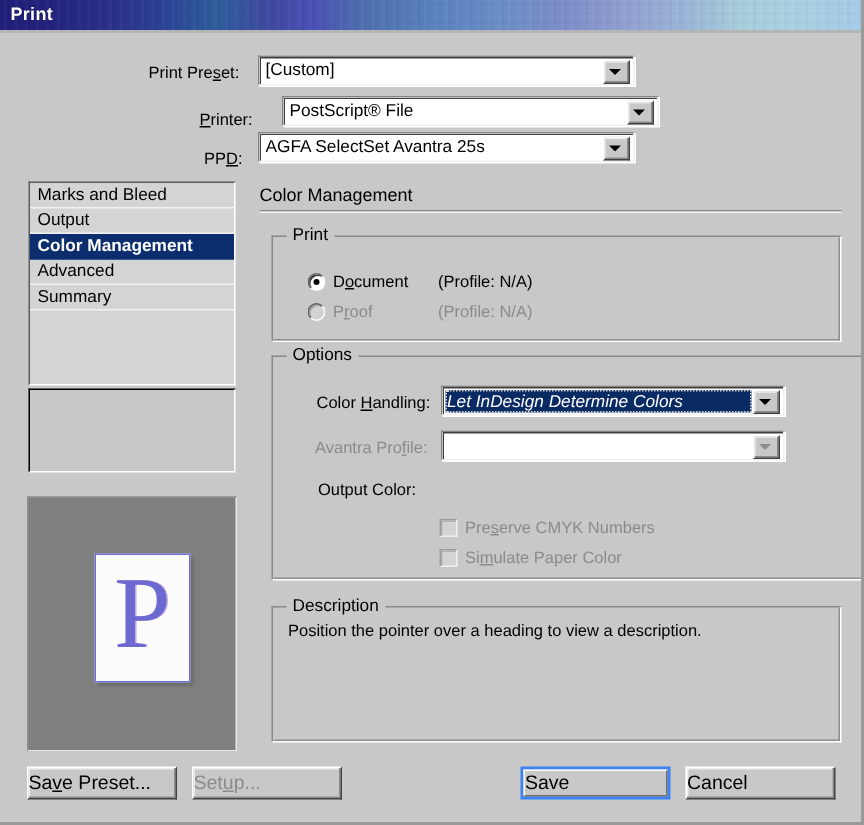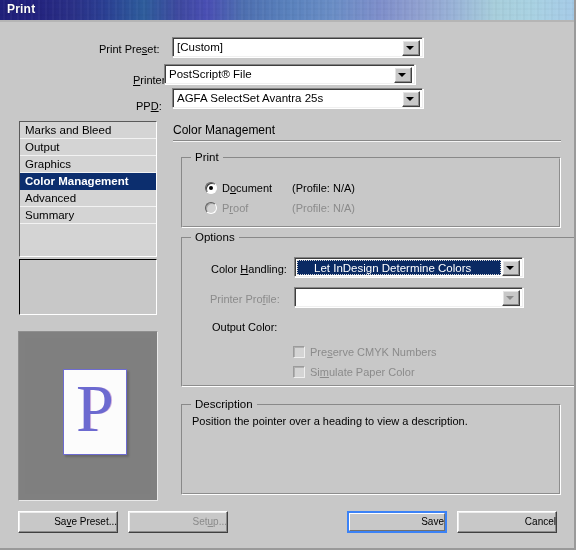--- a/index.html
+++ b/index.html
@@ -114,25 +114,26 @@
     border-left: 4px solid transparent;
     border-right: 4px solid transparent;
     border-top: 4px solid #000000;
   }
   .combo.disabled { background: #ffffff; }
   .combo.disabled .arrowbtn::after { border-top-color: #8b8b8b; }
   .combo.focused .val {
     left: 2px; top: 2px; right: 21px;
     background: #0a2a63;
     color: #ffffff;
-    padding: 0 16px;
+    padding: 0 0;
     border: 1px dotted #d8d8d8;
     height: 15px;
     line-height: 14px;
     box-sizing: border-box;
+    font-style: italic;
   }
 
   
   #sidebar {
     position: absolute;
     left: 19px; top: 121px;
     width: 138px; height: 136px;
     background: #d4d4d4;
     border: 1px solid;
     border-color: #5a5a5a #ffffff #ffffff #5a5a5a;
@@ -274,23 +275,23 @@
 
   
   .btn {
     position: absolute;
     height: 22px;
     background: #c8c8c8;
     border: 1px solid;
     border-color: #ffffff #404040 #404040 #ffffff;
     box-shadow: inset -1px -1px 0 #8d8d8d, inset 1px 1px 0 #eeeeee;
     box-sizing: border-box;
-    font-size: 10px;
+    font-size: 13px;
     color: #000;
-    text-align: right;
+    text-align: left;
     line-height: 20px;
     white-space: nowrap;
   }
   .btn.disabled { color: #8b8b8b; }
   .btn.default {
     border: 2px solid #3b82f6;
     box-shadow: none;
     line-height: 18px;
   }
   .btn.default .inner {
@@ -313,35 +314,34 @@
   </div>
   <div id="titlebar-underline"></div>
 
   <div class="lbl" style="left:99px; top:42px;"><span>Print Pre</span><span class="u">s</span><span>et:</span></div>
   <div class="combo" style="left:172px; top:37px; width:251px;">
     <div class="val">[Custom]</div>
     <div class="arrowbtn"></div>
   </div>
 
   <div class="lbl" style="left:133px; top:73px;"><span></span><span class="u">P</span><span>rinter:</span></div>
-  <div class="combo" style="left:164px; top:64px; width:251px;">
+  <div class="combo" style="left:188px; top:64px; width:251px;">
     <div class="val">PostScript® File</div>
     <div class="arrowbtn"></div>
   </div>
 
   <div class="lbl" style="left:136px; top:99px;"><span>PP</span><span class="u">D</span><span>:</span></div>
   <div class="combo" style="left:172px; top:88px; width:251px;">
     <div class="val">AGFA SelectSet Avantra 25s</div>
     <div class="arrowbtn"></div>
   </div>
 
   <div id="sidebar">
     <div class="side-item">Marks and Bleed</div>
     <div class="side-item">Output</div>
-    <div class="side-item">Graphics</div>
     <div class="side-item sel">Color Management</div>
     <div class="side-item">Advanced</div>
     <div class="side-item">Summary</div>
   </div>
   <div id="sidebar-empty"></div>
 
   <div id="preview">
     <div id="preview-inner">
       <div id="preview-page">
         <div id="preview-letter">P</div>
@@ -366,21 +366,21 @@
   <div class="group" style="left:181px; top:237px; width:420px; height:150px;">
     <div class="group-title">Options</div>
   </div>
 
   <div class="lbl" style="left:211px; top:262px;"><span>Color </span><span class="u">H</span><span>andling:</span></div>
   <div class="combo focused" style="left:294px; top:257px; width:229px;">
     <div class="val">Let InDesign Determine Colors</div>
     <div class="arrowbtn"></div>
   </div>
 
-  <div class="lbl dis" style="left:210px; top:292px;"><span>Printer Pro</span><span class="u">f</span><span>ile:</span></div>
+  <div class="lbl dis" style="left:210px; top:292px;"><span>Avantra Pro</span><span class="u">f</span><span>ile:</span></div>
   <div class="combo disabled" style="left:294px; top:287px; width:229px;">
     <div class="val"></div>
     <div class="arrowbtn"></div>
   </div>
 
   <div class="lbl" style="left:212px; top:320px;">Output Color:</div>
 
   <div class="cbox" style="left:293px; top:346px;"></div>
   <div class="lbl dis" style="left:310px; top:345px;"><span>Pre</span><span class="u">s</span><span>erve CMYK Numbers</span></div>
 

